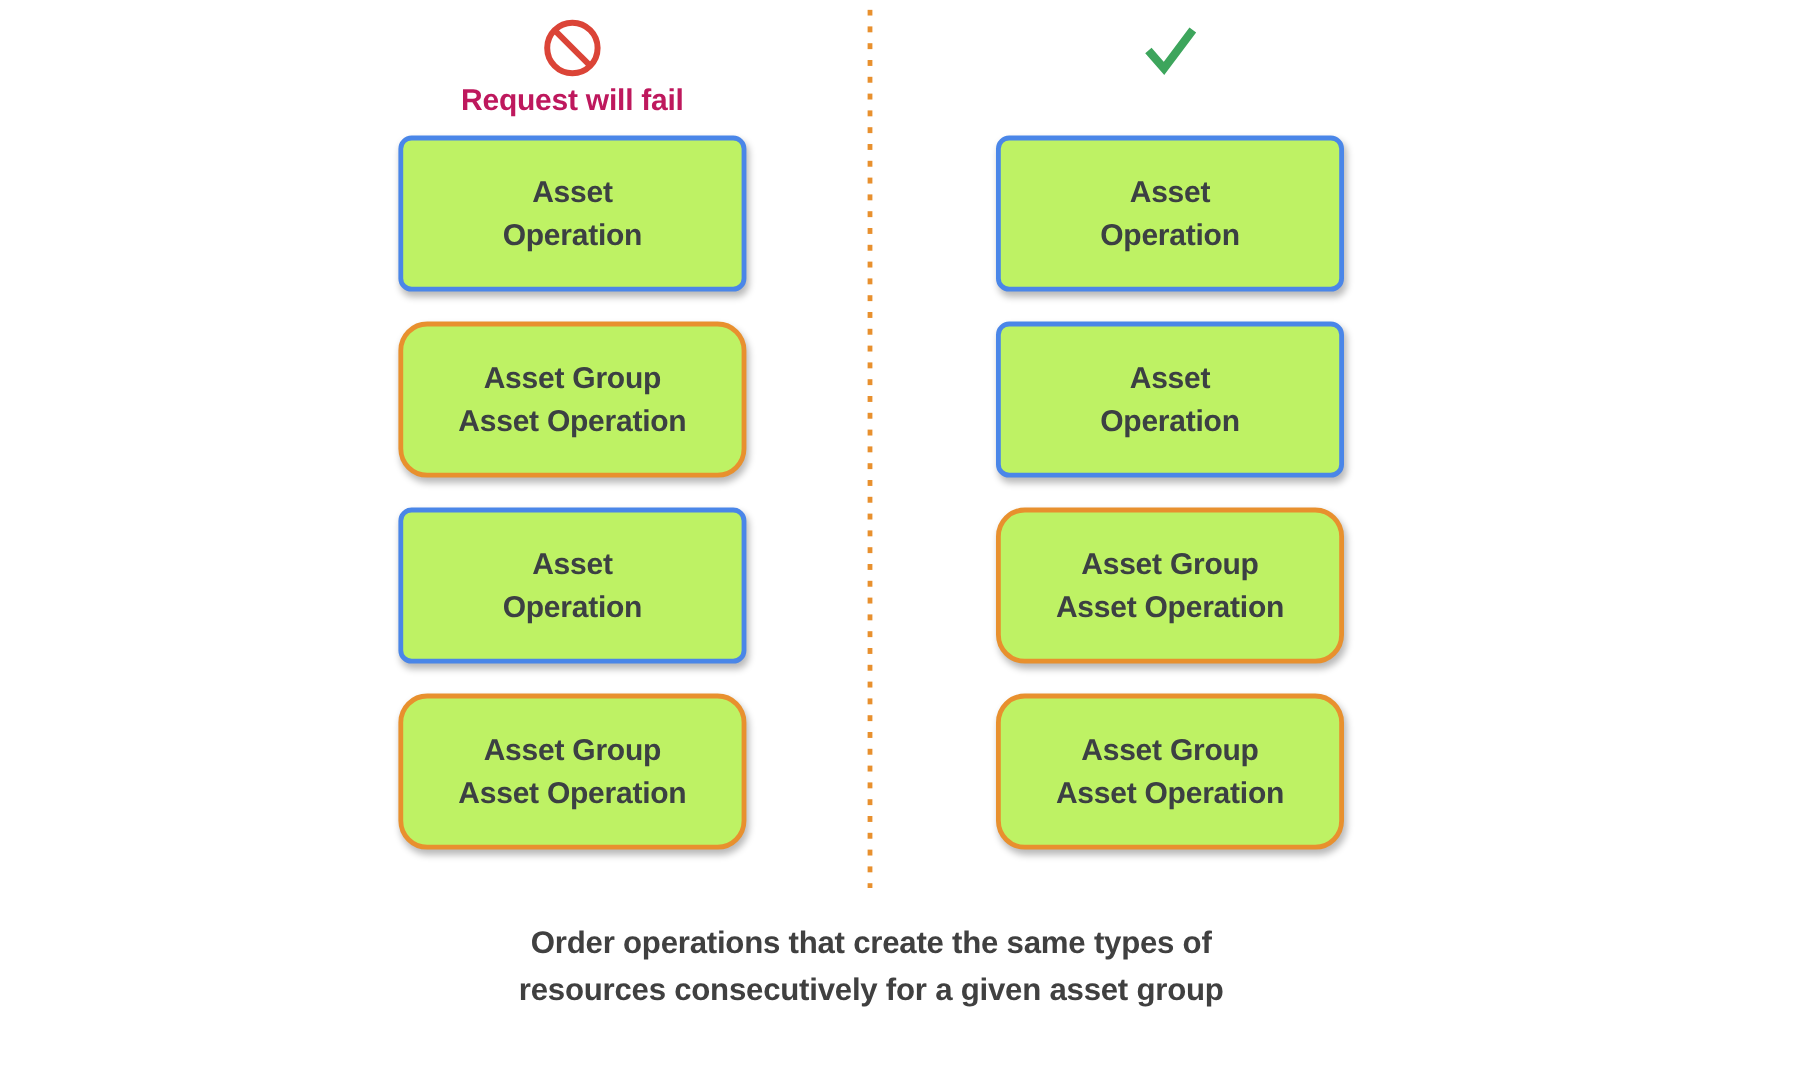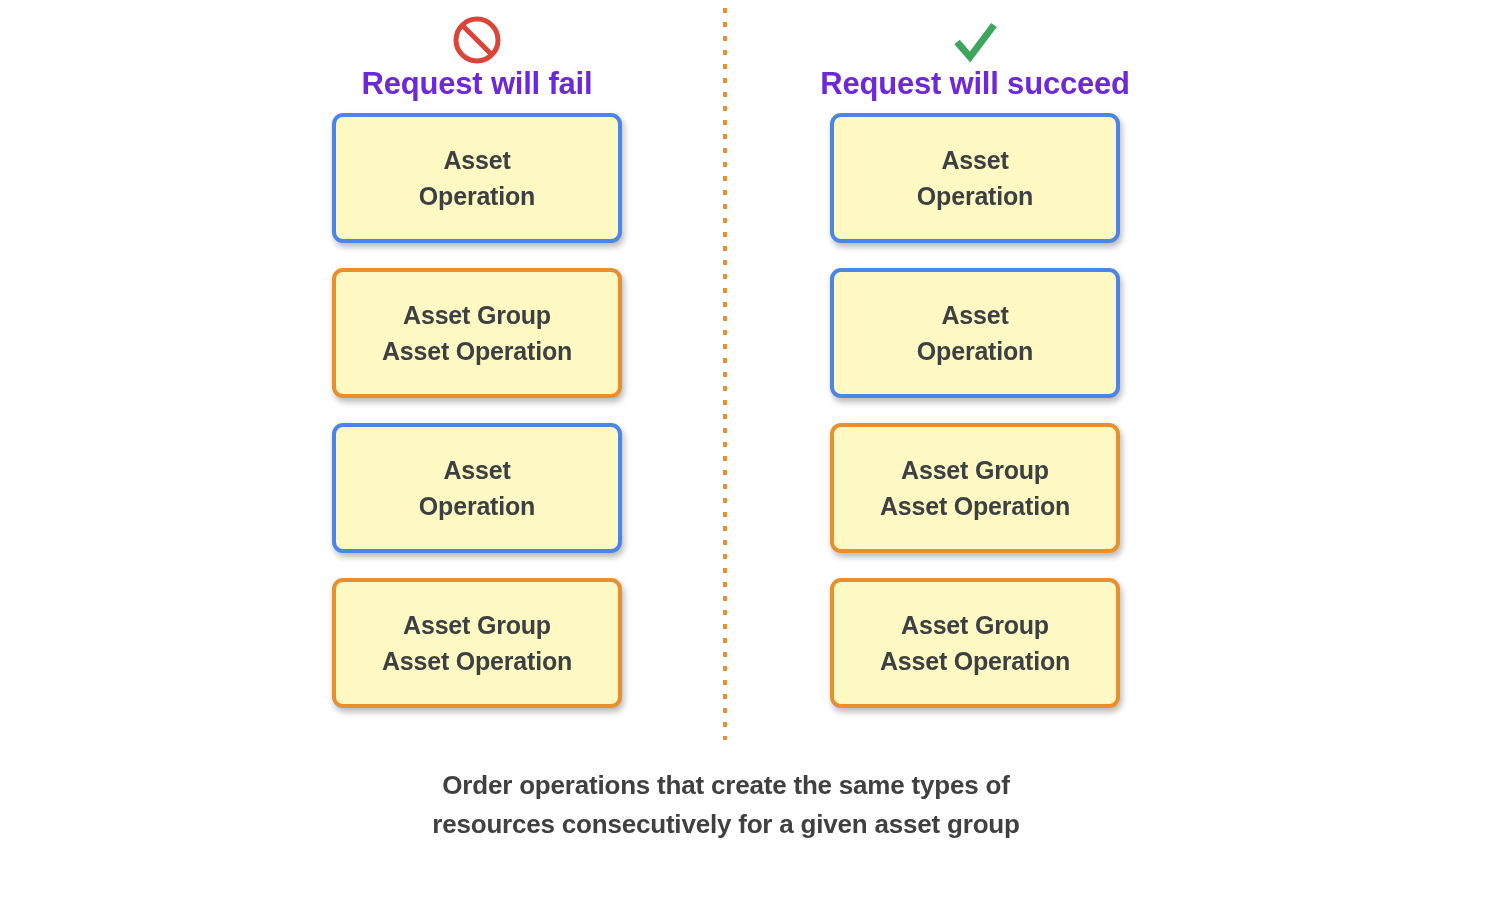--- a/index.html
+++ b/index.html
@@ -59,55 +59,55 @@
 
   .status-icon {
     display: block;
     margin: 0 auto 4px auto;
     width: 52px;
     height: 52px;
   }
 
   .col-title {
     display: block;
-    font-size: 31px;
+    font-size: 25px;
     font-weight: bold;
-    color: #6d28d9;
+    color: #be185d;
     letter-spacing: -0.2px;
     line-height: 28px;
     white-space: nowrap;
   }
 
   
   .box-stack {
     position: absolute;
     top: 113px;
     left: 25px;
     width: 290px;
   }
 
   .op-box {
     box-sizing: border-box;
     width: 290px;
     height: 130px;
     margin-bottom: 25px;
-    background: #fef9c3;
+    background: #bef264;
     border-radius: 11px;
     border-width: 4px;
     border-style: solid;
     display: flex;
     align-items: center;
     justify-content: center;
     text-align: center;
     box-shadow: 2px 4px 6px rgba(0,0,0,0.28);
   }
   .op-box:last-child { margin-bottom: 0; }
 
   .op-box.blue   { border-color: #4a86e8; }
-  .op-box.orange { border-color: #e8902e; }
+  .op-box.orange { border-color: #e8902e; border-radius: 24px; }
 
   .op-label {
     font-size: 25px;
     font-weight: bold;
     color: #3c4043;
     line-height: 36px;
     letter-spacing: -0.2px;
     white-space: pre-line;
   }
 
@@ -163,21 +163,20 @@
     </div>
 
   </div>
 
   <div class="column succeed">
 
     <div class="col-header">
       <svg class="status-icon" viewBox="0 0 52 52">
         <polyline points="8,28 21,43 45,11" fill="none" stroke="#3da55c" stroke-width="7" stroke-linecap="butt" stroke-linejoin="miter"></polyline>
       </svg>
-      <span class="col-title">Request will succeed</span>
     </div>
 
     <div class="box-stack">
       <div class="op-box blue">
         <span class="op-label">Asset
 Operation</span>
       </div>
       <div class="op-box blue">
         <span class="op-label">Asset
 Operation</span>

